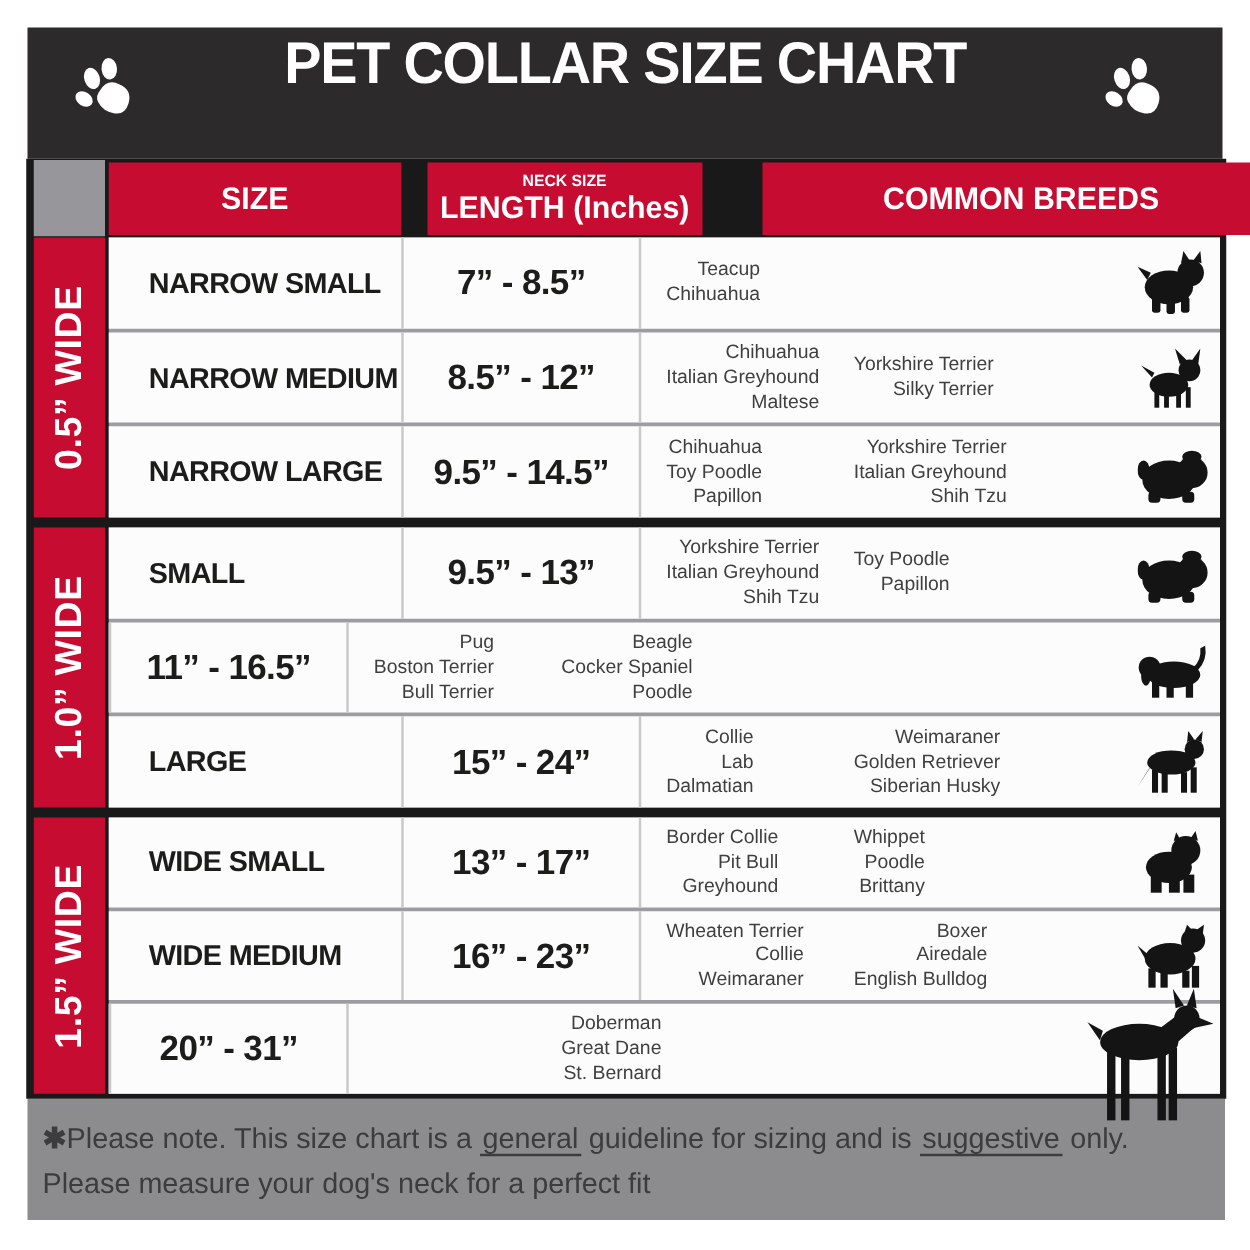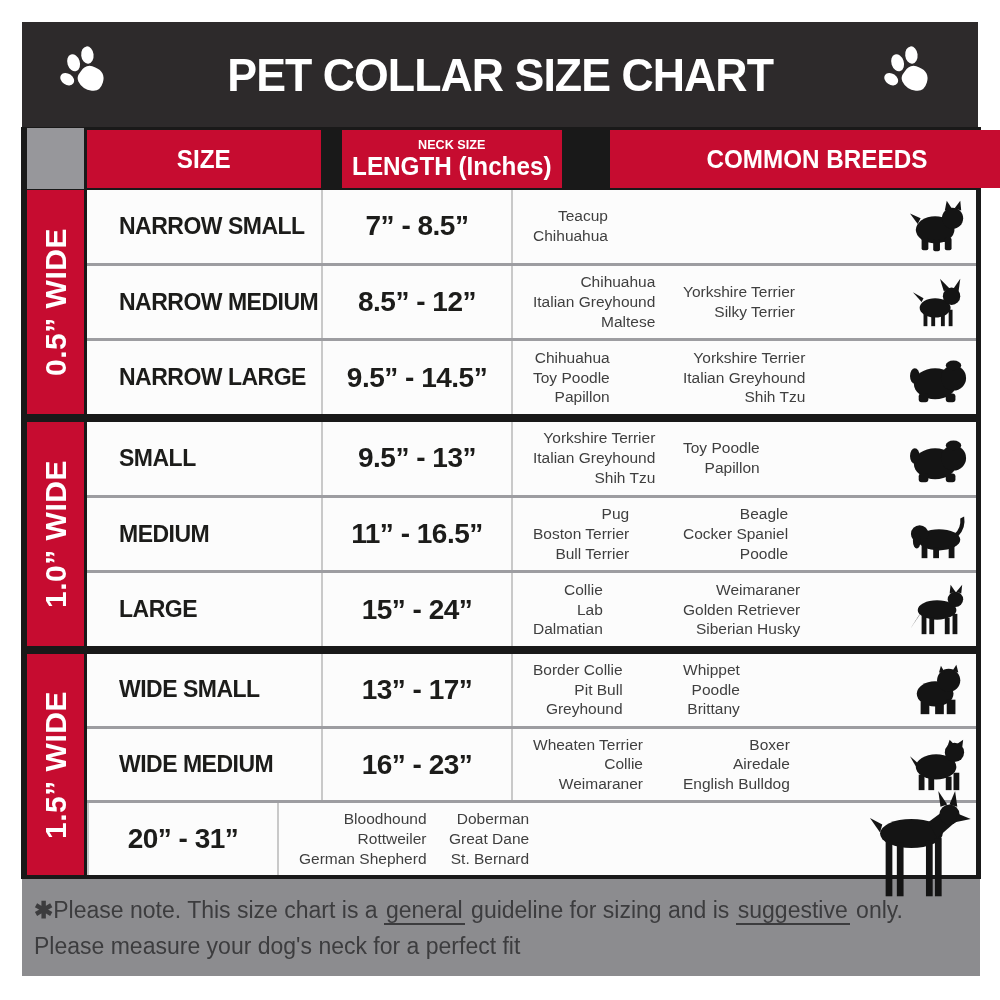--- a/index.html
+++ b/index.html
@@ -1,20 +1,20 @@
 <!DOCTYPE html>
 <html><head>
 <meta charset="utf-8">
 <style>
   html,body{margin:0;padding:0;background:#ffffff;font-family:"Liberation Sans",sans-serif;}
   .page{position:relative;width:1000px;height:1000px;background:#ffffff;overflow:hidden;}
 
   
   .titlebar{position:absolute;left:22px;top:22px;width:956px;height:105px;background:#2d2a2b;
-    display:flex;align-items:center;justify-content:center;}
+    display:flex;align-items:flex-start;justify-content:center;}
   .title{color:#ffffff;font-weight:bold;font-size:47px;letter-spacing:-1px;
     transform:scaleX(0.95);white-space:nowrap;}
   .paw{position:absolute;top:50%;transform:translateY(-50%);width:62px;height:60px;}
   .paw.left{left:36px;}
   .paw.right{right:34px;}
 
   
   .table{position:absolute;left:21px;top:127px;width:960px;height:752px;background:#191919;z-index:2;}
   .corner{position:absolute;left:6px;top:1px;width:57px;height:61px;background:#97979b;}
   .hcell{position:absolute;top:3px;height:58px;background:#c60c30;color:#ffffff;
@@ -221,21 +221,20 @@
                 <ellipse cx="45" cy="13" rx="8" ry="5"></ellipse>
                 <rect x="9" y="42" width="10" height="9" rx="3"></rect>
                     <rect x="37" y="42" width="10" height="9" rx="3"></rect>
                 <ellipse cx="5" cy="24" rx="5" ry="8"></ellipse>
               </g>
                 </svg>
             </span>
           </div>
         </div>
         <div class="row">
-          <div class="c-size">MEDIUM</div>
           <div class="c-neck">11” - 16.5”</div>
           <div class="c-breeds">
             <div class="blist b1">
               <span>Pug</span>
               <span>Boston Terrier</span>
               <span>Bull Terrier</span>
             </div>
             <div class="blist b2">
               <span>Beagle</span>
               <span>Cocker Spaniel</span>
@@ -351,25 +350,20 @@
                     <rect x="45" y="34" width="6" height="18"></rect>
                 <polygon points="8,24 0,17 8,31"></polygon>
               </g>
                 </svg>
             </span>
           </div>
         </div>
         <div class="row">
           <div class="c-neck">20” - 31”</div>
           <div class="c-breeds">
-            <div class="blist b1">
-              <span>Bloodhound</span>
-              <span>Rottweiler</span>
-              <span>German Shepherd</span>
-            </div>
             <div class="blist b2">
               <span>Doberman</span>
               <span>Great Dane</span>
               <span>St. Bernard</span>
             </div>
             <span class="dog big">
               <svg viewBox="0 0 100 100">
                   <g fill="#141414">
                 <ellipse cx="45" cy="38" rx="28" ry="13"></ellipse>
                 <polygon points="60,28 76,16 84,28 68,42"></polygon>

